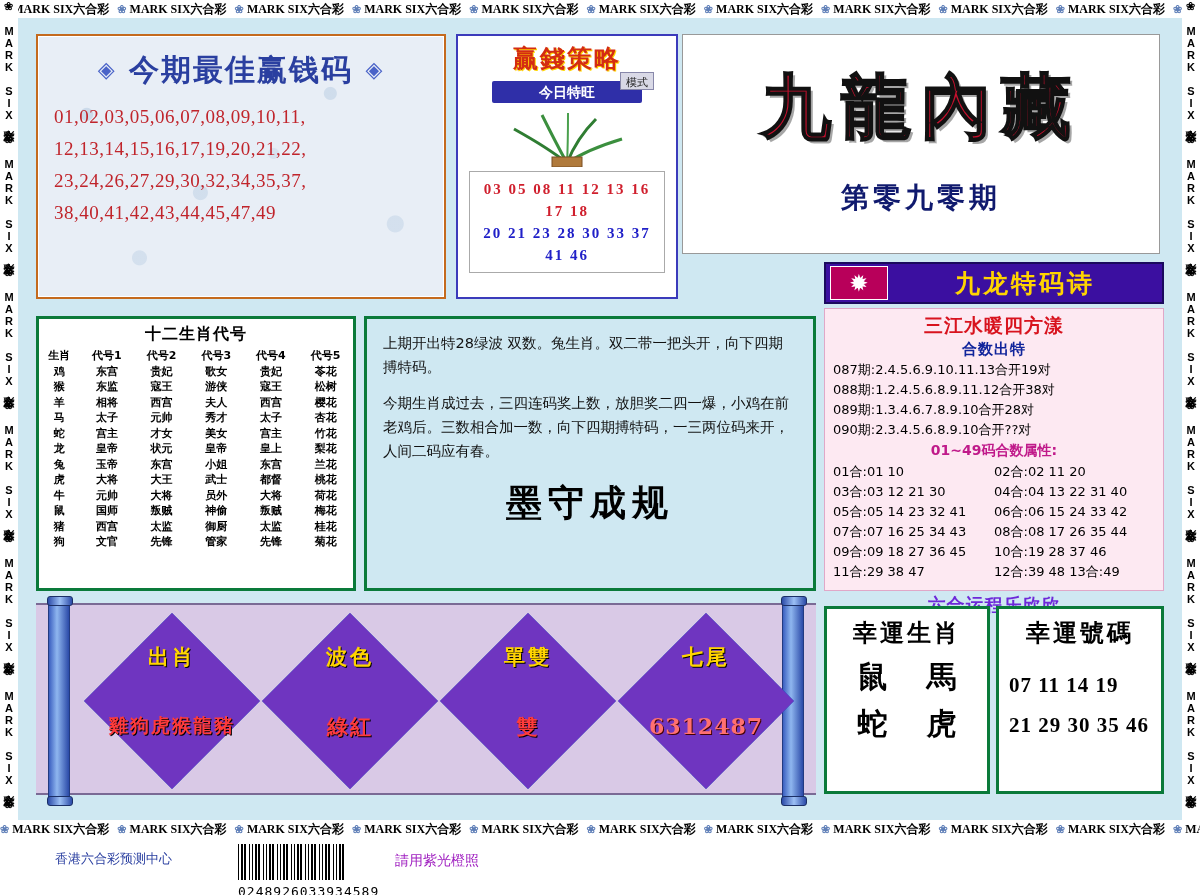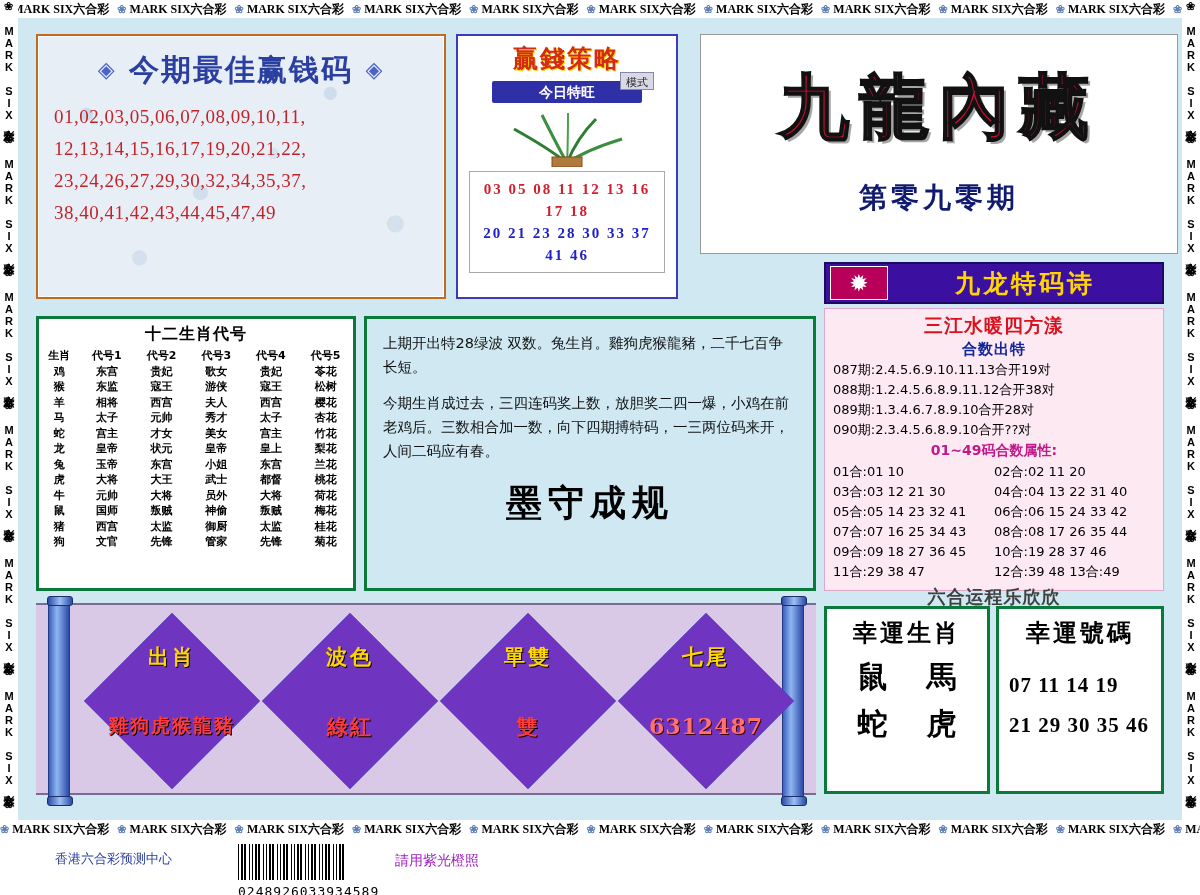--- a/index.html
+++ b/index.html
@@ -110,21 +110,21 @@
   }
   .strategy-nums .row {
     font-family:"Liberation Serif", serif;
     font-size:15px; font-weight:bold; color:#d01f2d;
     letter-spacing:2px; line-height:22px;
   }
   .strategy-nums .row.blue { color:#2020c8; }
 
   
   .title-banner {
-    position:absolute; left:682px; top:16px; width:478px; height:220px;
+    position:absolute; left:664px; top:16px; width:478px; height:220px;
     background:#ffffff; border:1px solid #999;
   }
   .big-title {
     text-align:center; margin-top:26px;
     font-family:"DejaVu Serif", serif;
     font-size:70px; font-weight:bold; letter-spacing:10px;
     color:#c8102e;
     -webkit-text-stroke:2px #111;
     text-shadow:3px 3px 0 rgba(0,0,0,0.35);
   }
@@ -209,22 +209,22 @@
   .poem-body .attr-head {
     text-align:center; color:#c01a8a; font-weight:bold; font-size:14px;
     margin-top:3px; font-family:"DejaVu Sans", sans-serif;
   }
   .he-grid {
     display:grid; grid-template-columns:1fr 1fr; margin-top:2px;
     font-size:13px; line-height:20px; color:#000;
     font-family:"DejaVu Sans", sans-serif;
   }
   .poem-foot {
-    text-align:center; color:#404040; font-weight:bold;
-    font-family:"DejaVu Serif", serif; font-size:18px; margin-top:3px;
+    text-align:center; color:#6d28d9; font-weight:bold;
+    font-family:"DejaVu Serif", serif; font-size:18px; margin-top:11px;
     letter-spacing:1px;
   }
 
   
   .scroll-band {
     position:absolute; left:18px; top:585px; width:780px; height:192px;
     background:#d9c9e6;
     border-top:2px solid #7a6a95; border-bottom:2px solid #7a6a95;
   }
   .rod {
@@ -500,21 +500,21 @@
             <td>先锋</td>
             <td>管家</td>
             <td>先锋</td>
             <td>菊花</td>
           </tr>
         </tbody>
     </table>
   </div>
 
   <div class="center-box">
-    <p>上期开出特28绿波 双数。兔生肖。雞狗虎猴龍豬，二千七百争长短。</p>
+    <p>上期开出特28绿波 双数。兔生肖。双二带一把头开，向下四期搏特码。</p>
     <p>今期生肖成过去，三四连码奖上数，放胆奖二四一爆，小鸡在前老鸡后。三数相合加一数，向下四期搏特码，一三两位码来开，人间二码应有春。</p>
     <div class="center-big">墨守成规</div>
   </div>
 
   <div class="poem-body">
     <div class="line-red">三江水暖四方漾</div>
     <div class="line-blue">合数出特</div>
     <div class="stat">087期:2.4.5.6.9.10.11.13合开19对</div>
     <div class="stat">088期:1.2.4.5.6.8.9.11.12合开38对</div>
     <div class="stat">089期:1.3.4.6.7.8.9.10合开28对</div>

